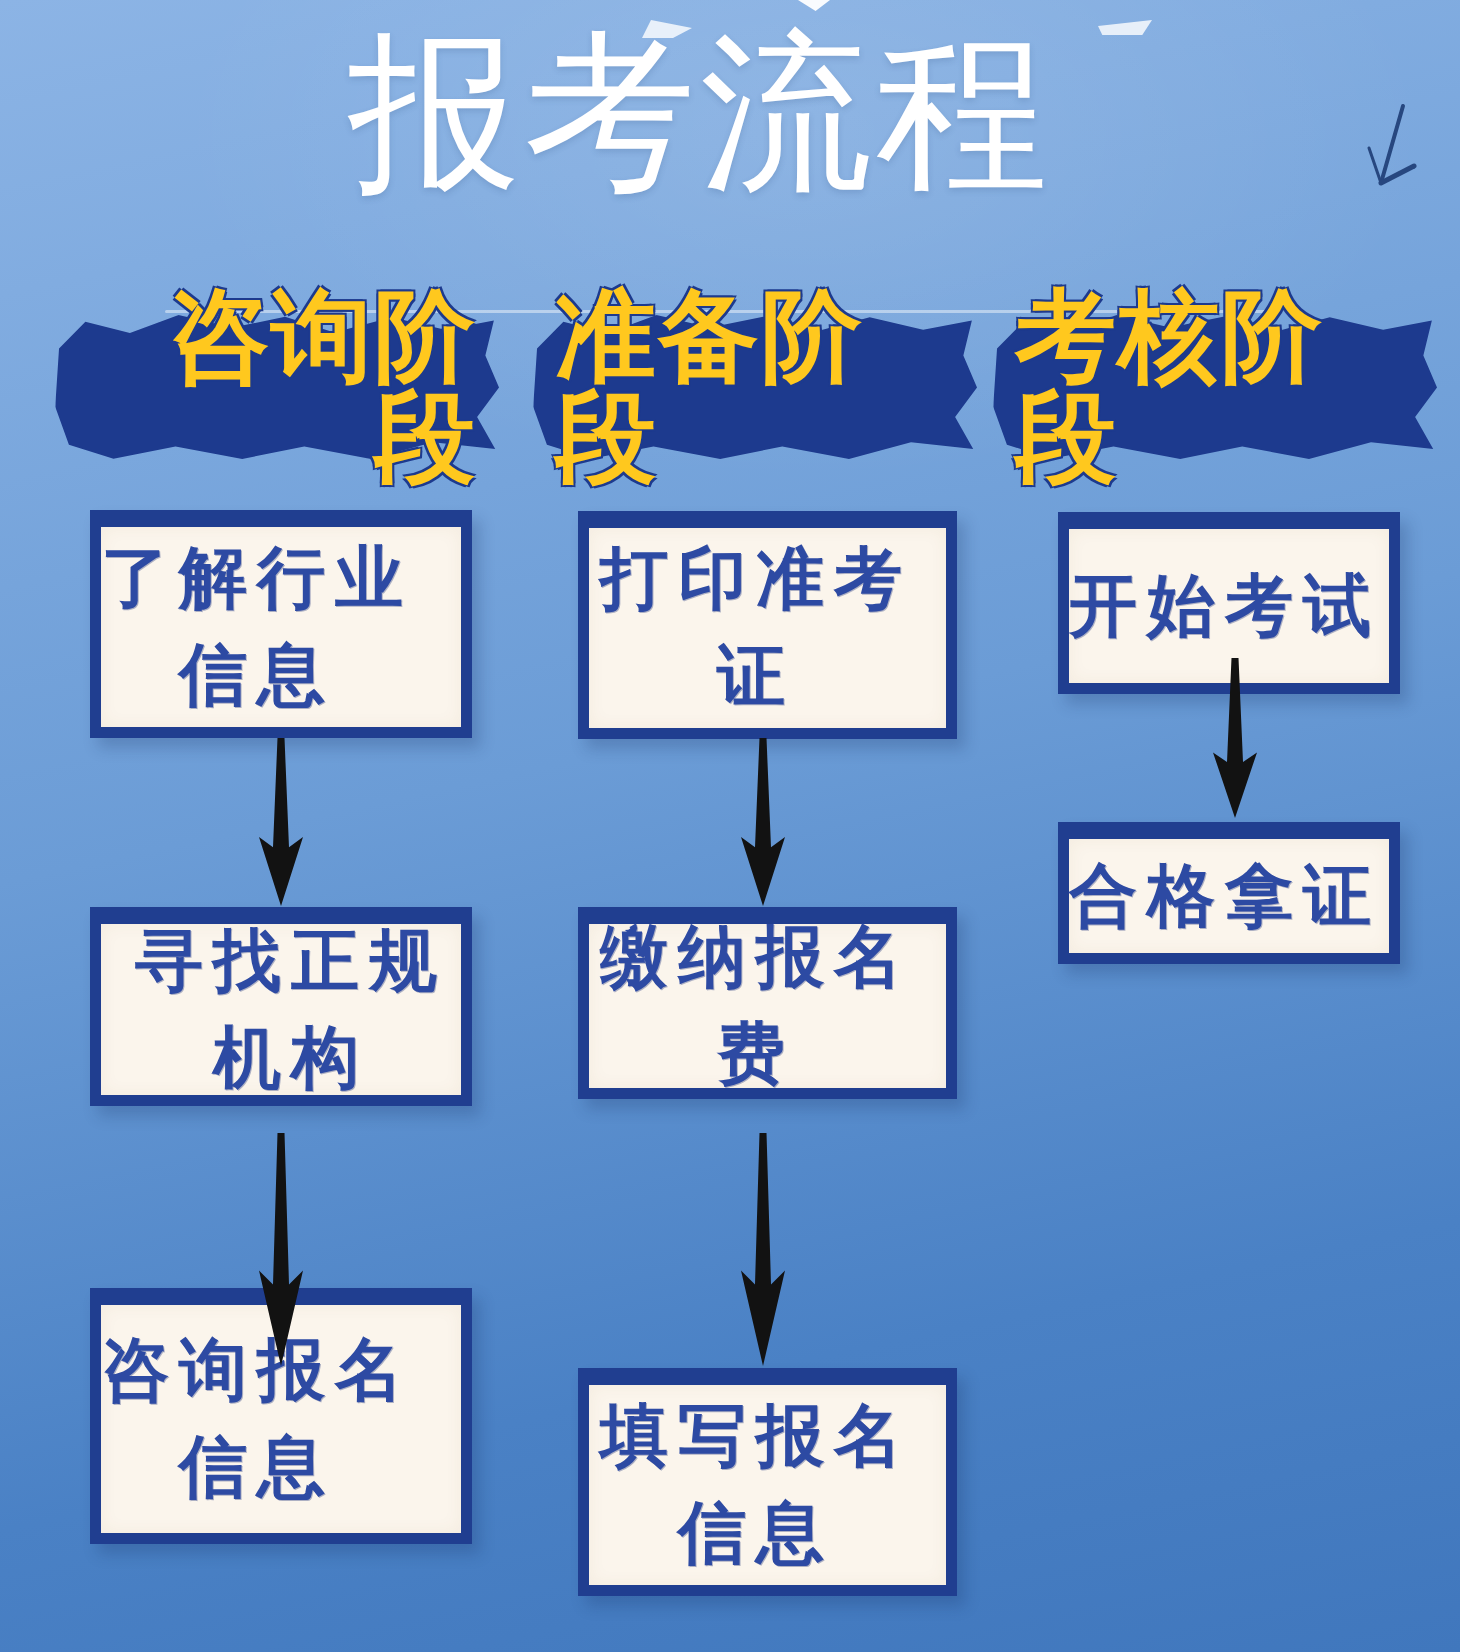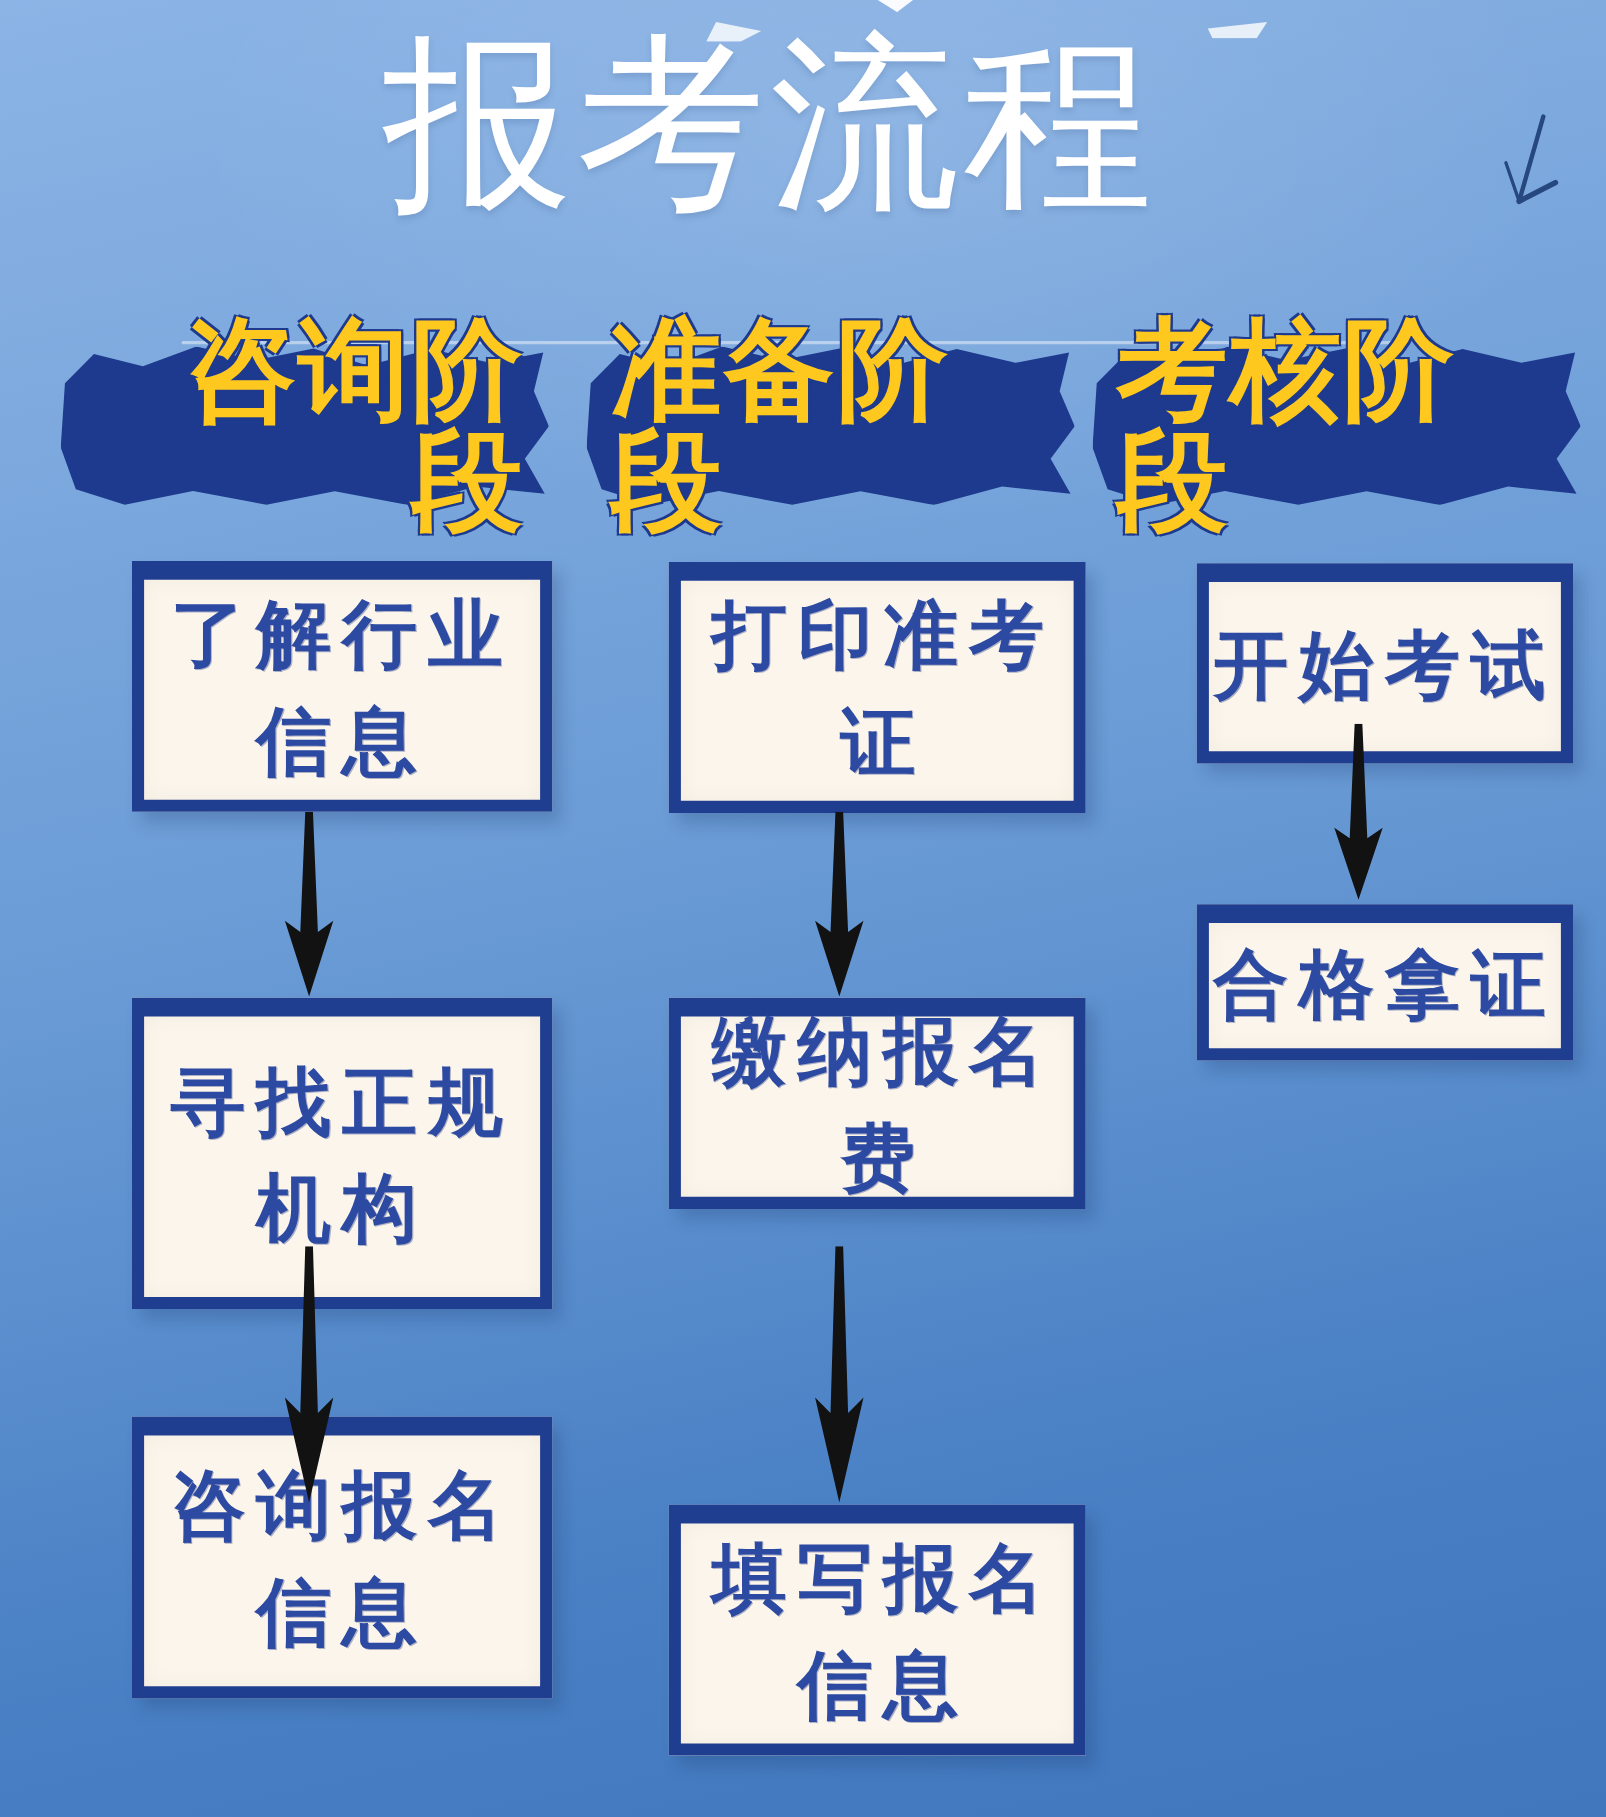--- a/index.html
+++ b/index.html
@@ -51,31 +51,31 @@
     text-shadow:2px 2px 0 var(--header-outline), -2px 2px 0 var(--header-outline),
                 2px -2px 0 var(--header-outline), -2px -2px 0 var(--header-outline);
   }
   .header-1{left:77px;text-align:right;} .header-2{left:555px;} .header-3{left:1015px;}
   
   .flow-box{
     position:absolute; box-sizing:border-box;
     background:var(--box-fill);
     border:11px solid var(--box-border); border-top-width:17px;
     box-shadow:8px 10px 14px rgba(20,40,90,0.22), inset 0 0 18px rgba(120,90,40,0.06);
-    display:flex; align-items:center; justify-content:center;margin-left:30px;
+    display:flex; align-items:center; justify-content:flex-start;
   }
   .box-label{
     color:var(--box-text); font-size:68px; font-weight:700;
     letter-spacing:10px; line-height:1.42; text-align:center; white-space:pre-line;
     text-shadow:1px 1px 0 rgba(30,50,120,0.35);
   }
   
   .c1{left:90px; width:382px;}
   .c1.r1{top:510px; height:228px;}
-  .c1.r2{top:907px; height:283px;}
+  .c1.r2{top:907px; height:199px;padding-left:34px;}
   .c1.r3{top:1288px; height:256px;}
   
   .c2{left:578px; width:379px;padding-left:11px;}
   .c2.r1{top:511px; height:228px;}
   .c2.r2{top:907px; height:192px;}
   .c2.r3{top:1368px; height:228px;}
   
   .c3{left:1058px; width:342px;}
   .c3.r1{top:512px; height:182px;}
   .c3.r2{top:822px; height:142px;}

